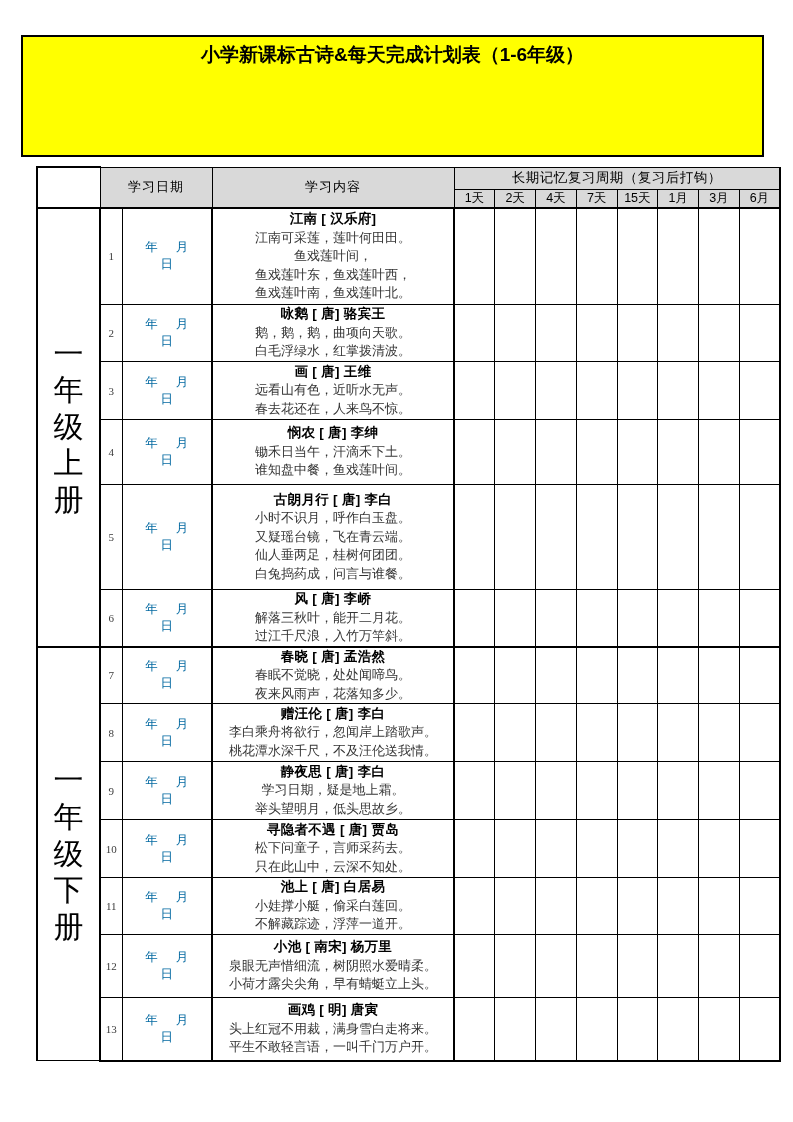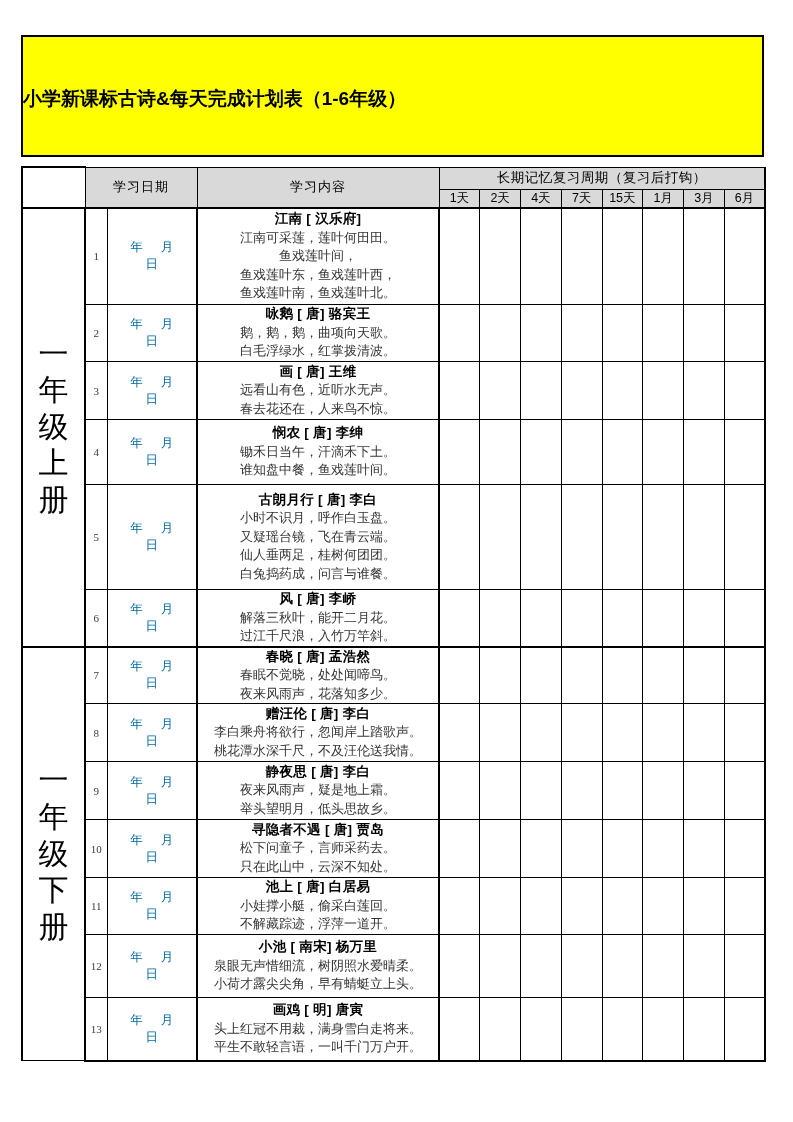--- a/index.html
+++ b/index.html
@@ -27,41 +27,41 @@
   #title-banner {
     position: absolute;
     left: 21px;
     top: 35px;
     width: 743px;
     height: 122px;
     background: #ffff00;
     border: 2px solid #000000;
     box-sizing: border-box;
     display: flex;
-    flex-direction: row;
+    flex-direction: column;
     align-items: center;
     justify-content: flex-start;
     padding-top: 6px;
   }
   .title-line {
     font-family: "Liberation Sans", "DejaVu Sans", sans-serif;
     font-weight: bold;
     color: #000000;
     text-align: center;
     line-height: 1.30;
     white-space: nowrap;
   }
   #title-line-1 { font-size: 19px; letter-spacing: 0px; }
   #title-line-2 { font-size: 19px; letter-spacing: 0px; }
   #title-line-3 { font-size: 19px; letter-spacing: 0px; }
 
   
   #plan-table {
     position: absolute;
-    left: 21px;
+    left: 36px;
     top: 166px;
     border-collapse: collapse;
     table-layout: fixed;
     width: 743px;
   }
   #plan-table td, #plan-table th {
     border: 1px solid #000000;
     padding: 0;
     margin: 0;
     box-sizing: border-box;
@@ -405,21 +405,21 @@
           <td class="check-cell"></td>
           <td class="check-cell"></td>
           <td class="check-cell check-last"></td>
         </tr>
         <tr style="height: 58px;">
           <td class="idx-cell">9</td>
           <td class="date-cell"><span class="dseg">年</span><span class="dseg">月</span><span class="dseg">日</span></td>
           <td class="content-cell">
             <div class="poem-title">静夜思 [ 唐] 李白</div>
             <div class="poem-body">
-              <div>夜来风雨声，疑是地上霜。</div>
+              <div>学习日期，疑是地上霜。</div>
               <div>举头望明月，低头思故乡。</div>
             </div>
           </td>
           <td class="check-cell"></td>
           <td class="check-cell"></td>
           <td class="check-cell"></td>
           <td class="check-cell"></td>
           <td class="check-cell"></td>
           <td class="check-cell"></td>
           <td class="check-cell"></td>

